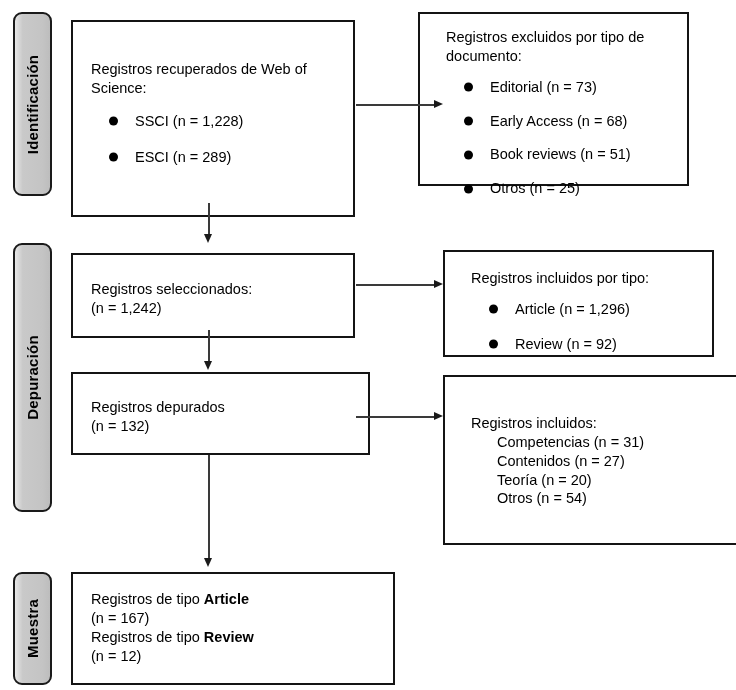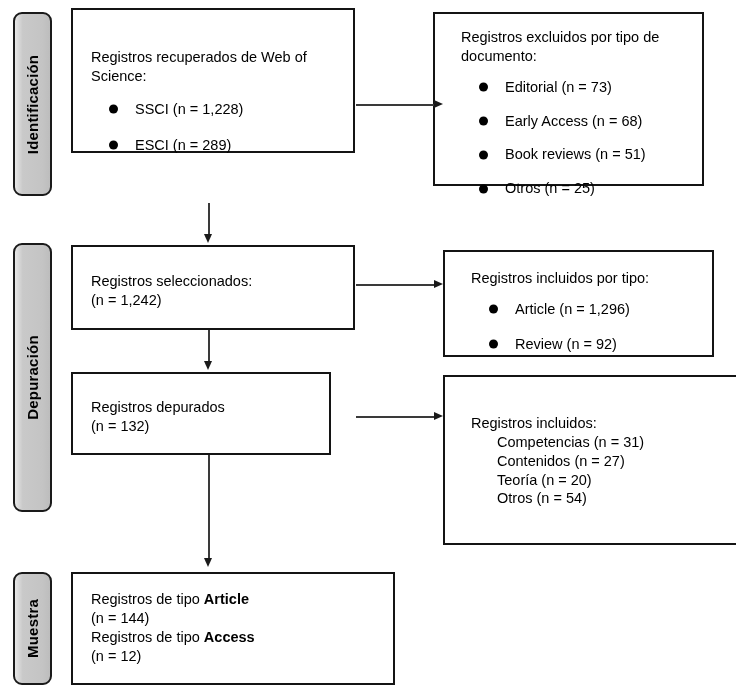--- a/index.html
+++ b/index.html
@@ -118,37 +118,37 @@
   </div>
 
   <div class="stage" style="left:13px; top:243px; width:39px; height:269px;">
     <span class="stage-label">Depuración</span>
   </div>
 
   <div class="stage" style="left:13px; top:572px; width:39px; height:113px;">
     <span class="stage-label">Muestra</span>
   </div>
 
-  <div class="box" style="left:71px; top:8px; width:284px; height:145px;">
+  <div class="box" style="left:71px; top:20px; width:284px; height:197px;">
     <div class="box-inner" style="padding:38px 14px 0 18px;">
       <div class="head">Registros recuperados de Web of Science:</div>
       <ul class="bullets" style="margin-top:14px;">
         <li style="margin-bottom:17px;">
           <span class="dot"></span>
           <span>SSCI (n = 1,228)</span>
         </li>
         <li>
           <span class="dot"></span>
           <span>ESCI (n = 289)</span>
         </li>
       </ul>
     </div>
   </div>
 
-  <div class="box" style="left:433px; top:12px; width:271px; height:174px;">
+  <div class="box" style="left:418px; top:12px; width:271px; height:174px;">
     <div class="box-inner" style="padding:14px 10px 0 26px;">
       <div class="head">Registros excluidos por tipo de documento:</div>
       <ul class="bullets" style="margin-top:12px;">
         <li style="margin-bottom:15px;">
           <span class="dot"></span>
           <span>Editorial (n = 73)</span>
         </li>
         <li style="margin-bottom:15px;">
           <span class="dot"></span>
           <span>Early Access (n = 68)</span>
@@ -158,21 +158,21 @@
           <span>Book reviews (n = 51)</span>
         </li>
         <li>
           <span class="dot"></span>
           <span>Otros (n = 25)</span>
         </li>
       </ul>
     </div>
   </div>
 
-  <div class="box" style="left:71px; top:245px; width:284px; height:85px;">
+  <div class="box" style="left:71px; top:253px; width:284px; height:85px;">
     <div class="box-inner" style="padding:25px 14px 0 18px;">
       <div>Registros seleccionados:</div>
       <div>(n = 1,242)</div>
     </div>
   </div>
 
   <div class="box" style="left:443px; top:250px; width:271px; height:107px;">
     <div class="box-inner" style="padding:17px 10px 0 26px;">
       <div>Registros incluidos por tipo:</div>
       <ul class="bullets" style="margin-top:12px;">
@@ -181,21 +181,21 @@
           <span>Article (n = 1,296)</span>
         </li>
         <li>
           <span class="dot"></span>
           <span>Review (n = 92)</span>
         </li>
       </ul>
     </div>
   </div>
 
-  <div class="box" style="left:71px; top:372px; width:260px; height:83px;">
+  <div class="box" style="left:71px; top:372px; width:299px; height:83px;">
     <div class="box-inner" style="padding:24px 14px 0 18px;">
       <div>Registros depurados</div>
       <div>(n = 132)</div>
     </div>
   </div>
 
   <div class="box" style="left:443px; top:375px; width:312px; height:170px;">
     <div class="box-inner" style="padding:37px 10px 0 26px;">
       <div>Registros incluidos:</div>
       <ul class="plainlist">
@@ -205,23 +205,23 @@
         <li>Otros (n = 54)</li>
       </ul>
     </div>
   </div>
 
   <div class="box" style="left:71px; top:572px; width:324px; height:113px;">
     <div class="box-inner" style="padding:16px 14px 0 18px;">
       <div>
         <span>Registros de tipo </span><b>Article</b>
       </div>
-      <div>(n = 144)</div>
+      <div>(n = 167)</div>
       <div>
-        <span>Registros de tipo </span><b>Access</b>
+        <span>Registros de tipo </span><b>Review</b>
       </div>
       <div>(n = 12)</div>
     </div>
   </div>
 
   <div class="conn-h" style="left:356px; top:104px; width:80px;"></div>
   <div class="arrow-right" style="left:434px; top:100px;"></div>
 
   <div class="conn-v" style="left:208px; top:203px; width:1.6px; height:33px;"></div>
   <div class="arrow-down" style="left:204px; top:234px;"></div>

